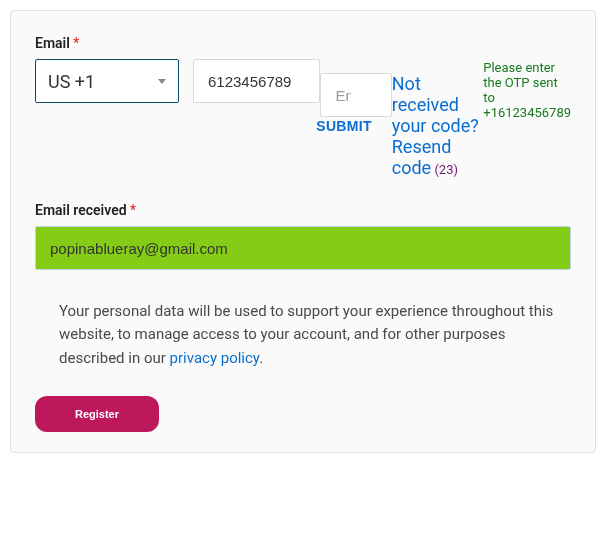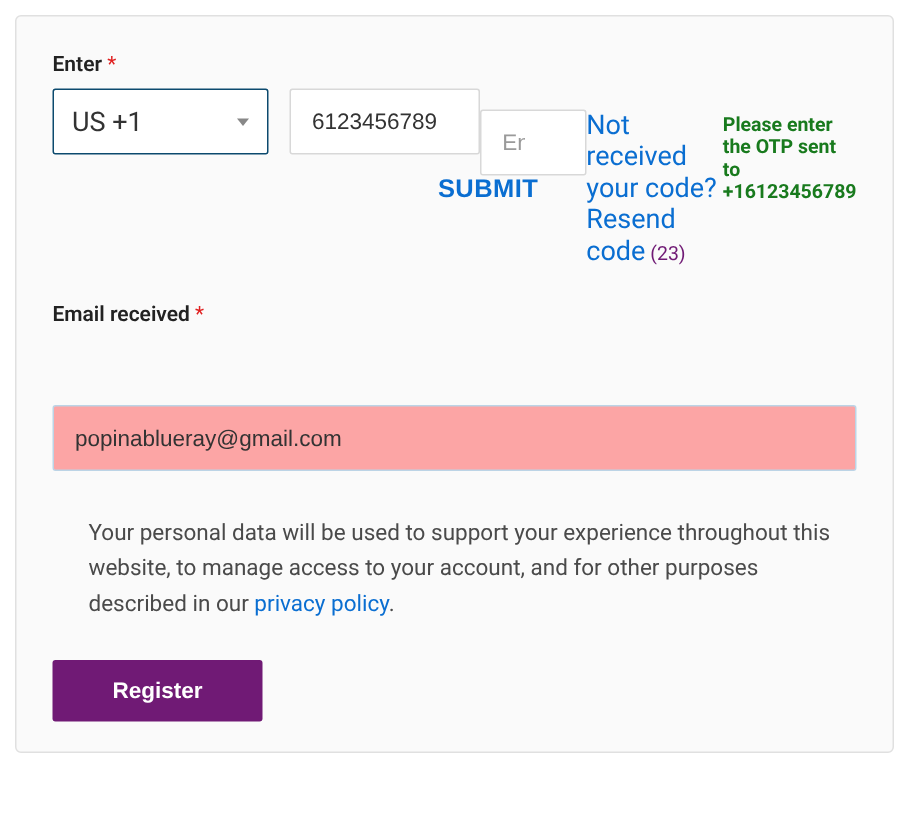--- a/index.html
+++ b/index.html
@@ -74,101 +74,100 @@
     }
     .otp-wrap {
       position: relative;
       margin-top: 14px;
     }
     .otp-input {
       padding-right: 40px;
     }
     .submit-otp {
       position: absolute;
-      right: 32px;
+      right: 20px;
       top: 50%;
       transform: translateY(-50%);
       background: none;
       border: none;
       color: #0a6ed1;
       font-weight: 700;
-      font-size: 17px;
+      font-size: 14px;
       letter-spacing: 0.3px;
       cursor: pointer;
     }
     .resend-row {
       margin-top: 14px;
       font-size: 13px;
       color: #444;
     }
     .resend-link {
       color: #0a6ed1;
       text-decoration: none;
       font-size: 18px;
     }
     .countdown {
       color: #701a75;
     }
     .otp-sent-msg {
-      margin-top: 17px;
+      margin-top: 1px;
       font-size: 13px;
-      font-weight: 700;
+      font-weight: 400;
       color: #187a1d;
     }
     .email-group {
       margin-top: 24px;
     }
     .email-input {
       width: 100%;
       height: 44px;
       border: 1px solid #bcd4e6;
       border-radius: 2px;
       padding: 0 14px;
       font-size: 15px;
       color: #333;
-      background: #fca5a5;
+      background: #84cc16;
       outline: none;
-      margin-top: 44px;
     }
     .helper-text {
       margin-top: 14px;
       font-size: 15px;
       color: #4a4a4a;
       line-height: 1.5;
     }
     .privacy-text {
       margin-top: 30px;
       font-size: 15px;
       color: #4a4a4a;
       line-height: 1.55;
       margin-left: 24px;
     }
     .privacy-link {
       color: #0a6ed1;
       text-decoration: none;
     }
     .register-btn {
       margin-top: 26px;
-      background: #701a75;
+      background: #be185d;
       color: #fff;
       border: none;
       font-weight: 700;
-      font-size: 15px;
+      font-size: 11px;
       padding: 12px 40px;
-      border-radius: 2px;
+      border-radius: 12px;
       cursor: pointer;
     }
   </style>
 </head>
 <body>
 
 <div class="form-container">
 
   <label class="field-label">
-    <span>Enter</span>
+    <span>Email</span>
     <span class="required-asterisk">*</span>
   </label>
 
   <div class="phone-row">
     <div class="country-select">
       <span>US +1</span>
       <span class="caret-down"></span>
     </div>
 
     <div class="right-col">

